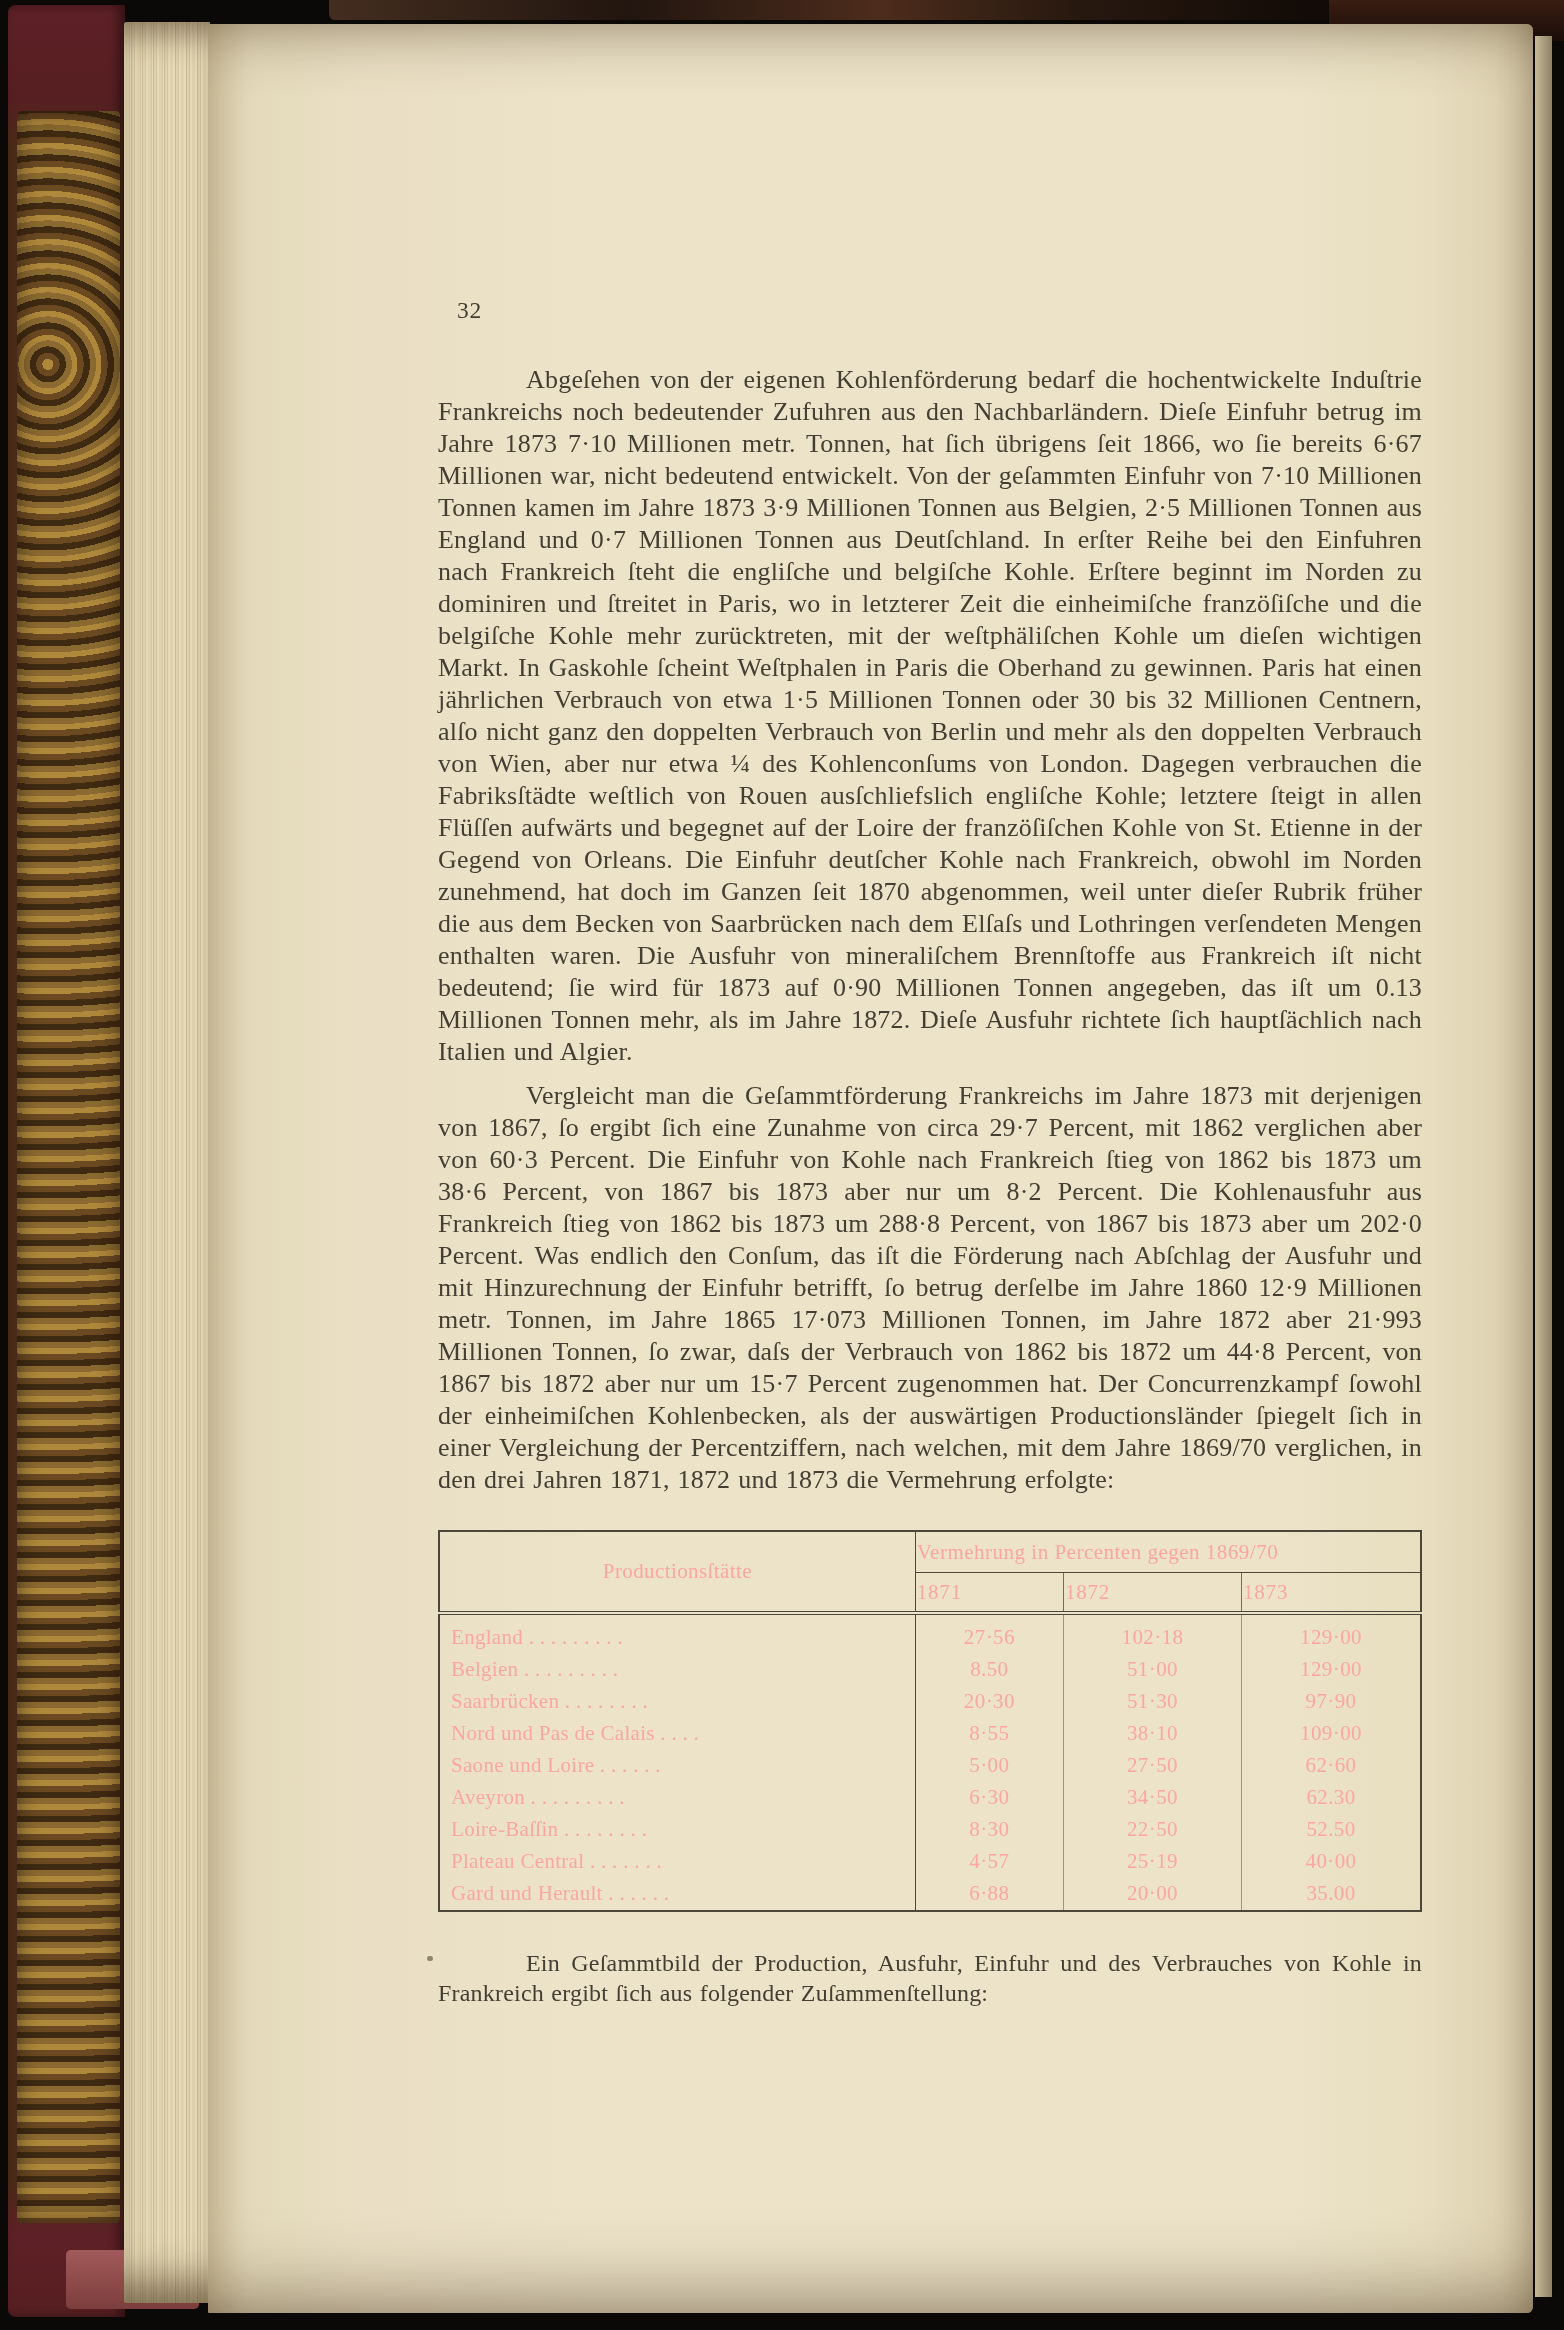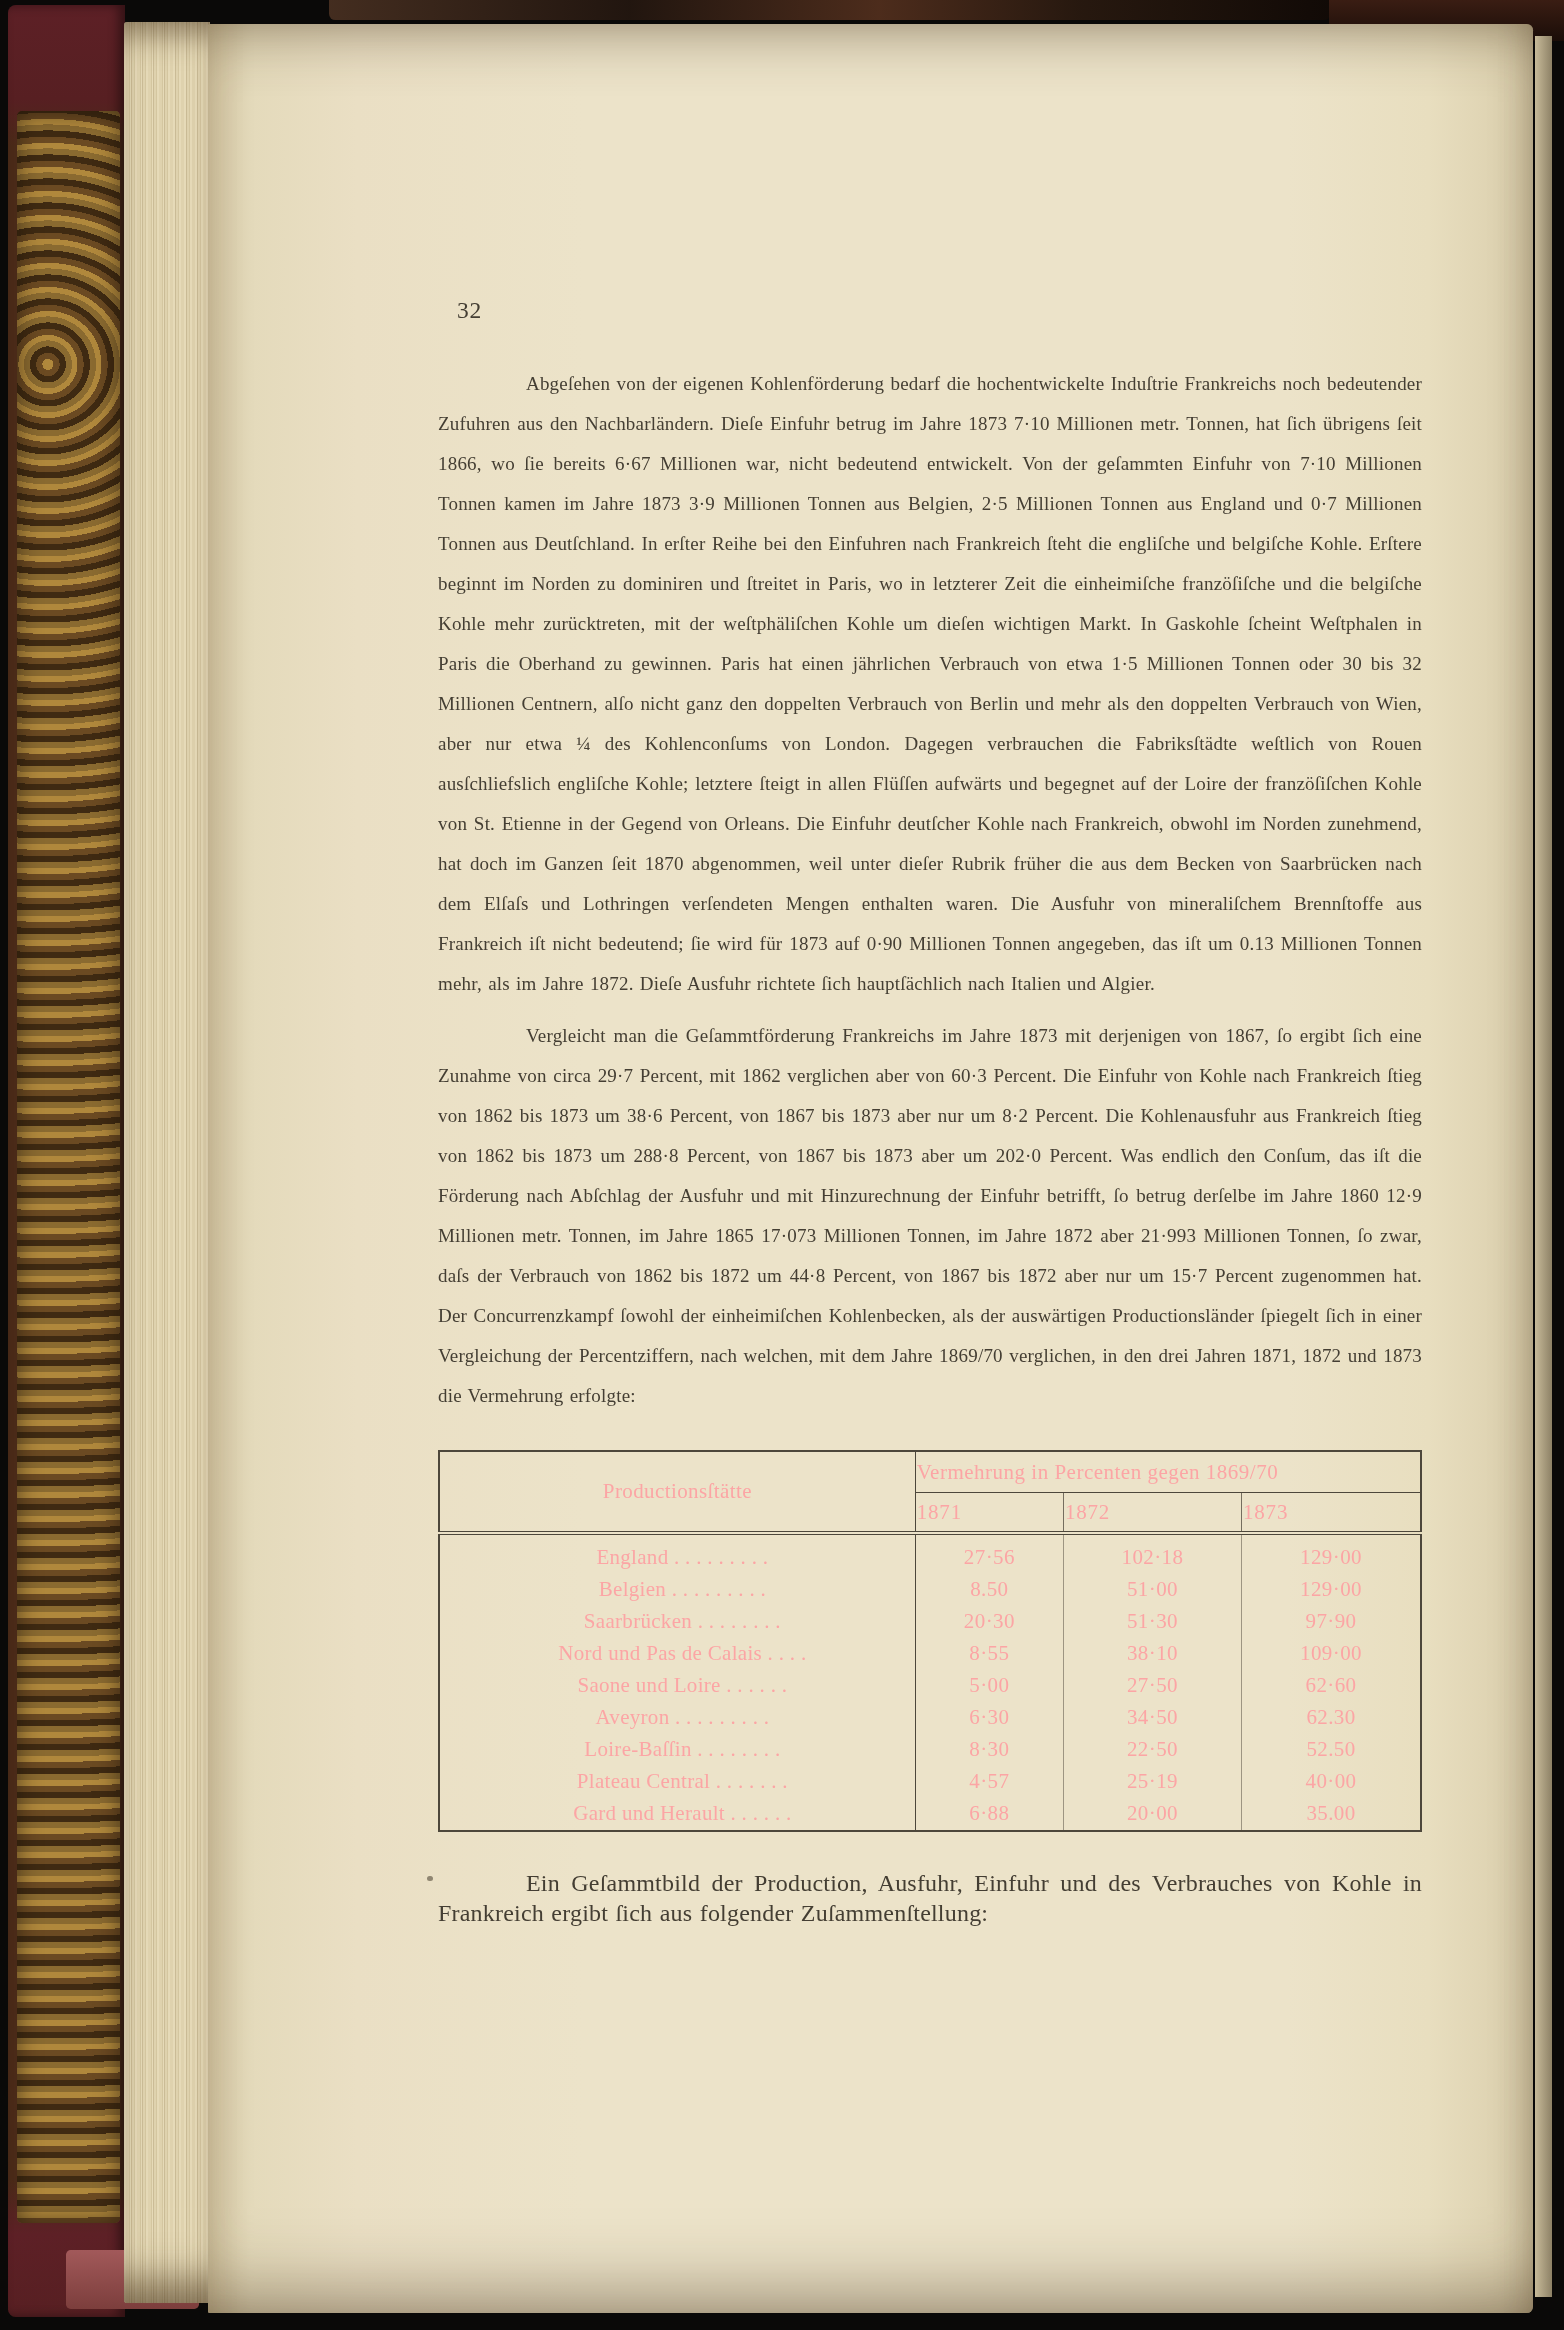--- a/index.html
+++ b/index.html
@@ -62,21 +62,21 @@
   .content{
     position:absolute;left:438px;top:297px;width:984px;
     color:#443e33;
     font-family:Liberation Serif, serif;
   }
   .running-head{position:relative;height:33px;font-size:22px;}
   .page-num{position:absolute;left:19px;top:0;font-size:23.5px;letter-spacing:0.8px;}
   .head-title{position:absolute;left:0;right:0;top:2.3px;text-align:center;font-size:20.3px;letter-spacing:0.9px;color:#4a443a;}
   .body-par{
     margin:0;margin-top:34px;
-    font-size:19px;line-height:40px;
+    font-size:26px;line-height:32px;
     text-align:justify;text-indent:88px;
     letter-spacing:0.2px;word-spacing:1.2px;
   }
   .body-par.second{margin-top:12px;}
   
   .stat-table{
     width:100%;margin-top:34px;border-collapse:collapse;
     font-size:21px;color:#fca5a5;
     border:2px solid #4d473b;
   }
@@ -93,21 +93,21 @@
     letter-spacing:0.5px;
   }
   .th-year{
     text-align:left;height:36px;
     border-bottom:4.7px double #4d473b;
     border-right:1.2px solid rgba(77,71,59,.75);
     letter-spacing:0.8px;
   }
   .th-year:last-child{border-right:none;}
   .row-label{
-    height:30px;padding-left:11px;text-align:center;
+    height:30px;padding-left:11px;text-align:left;
     border-right:1.6px solid #4d473b;
     letter-spacing:0.3px;white-space:nowrap;
   }
   .row-val{
     text-align:center;
     border-right:1.2px solid rgba(77,71,59,.5);
     letter-spacing:0.4px;
   }
   .row-val:last-child{border-right:none;}
   .first-data-row td{padding-top:7.8px;}

